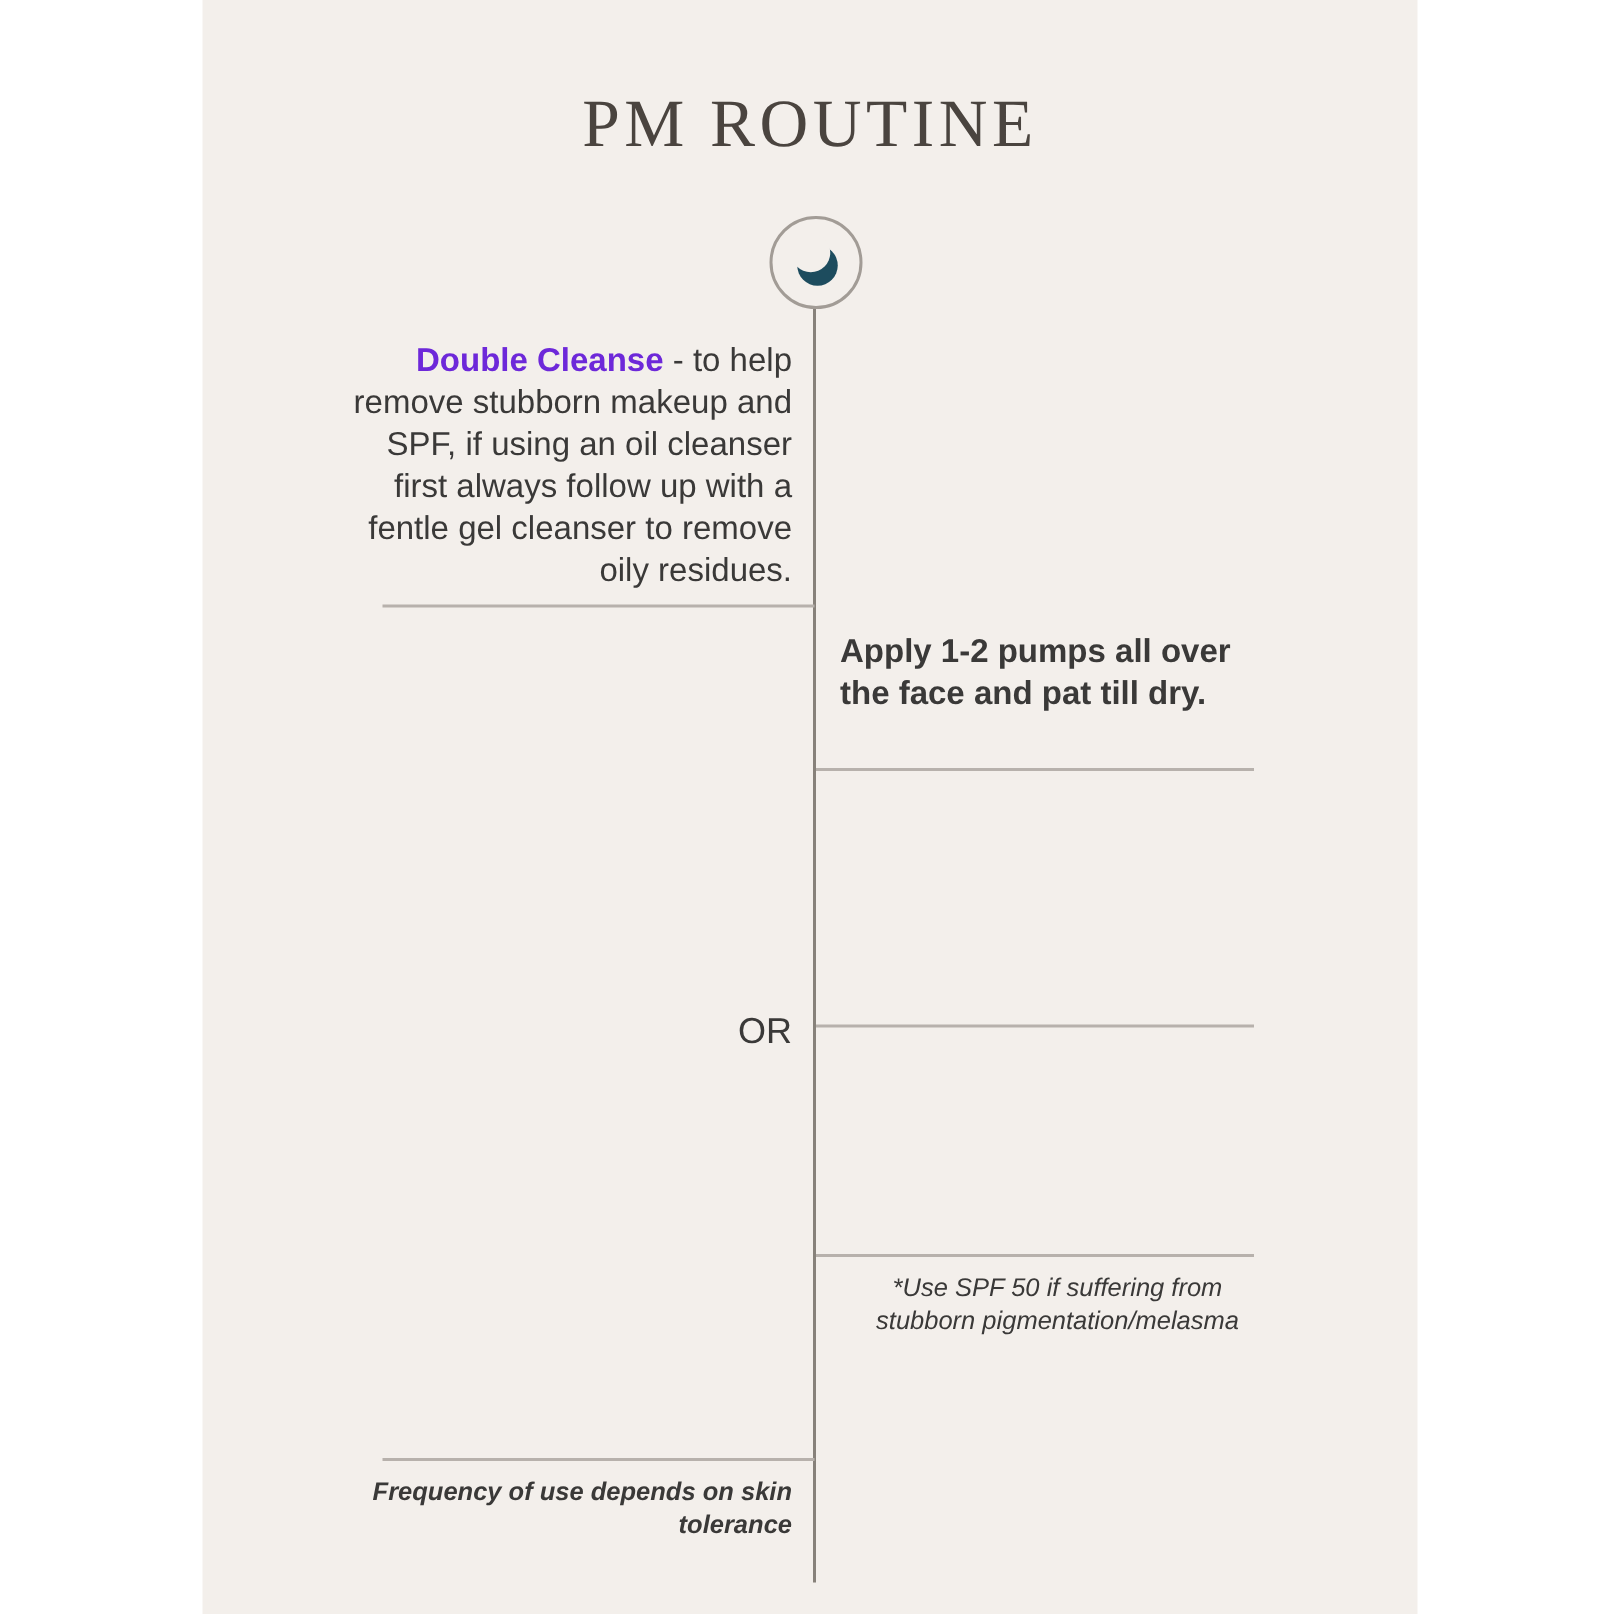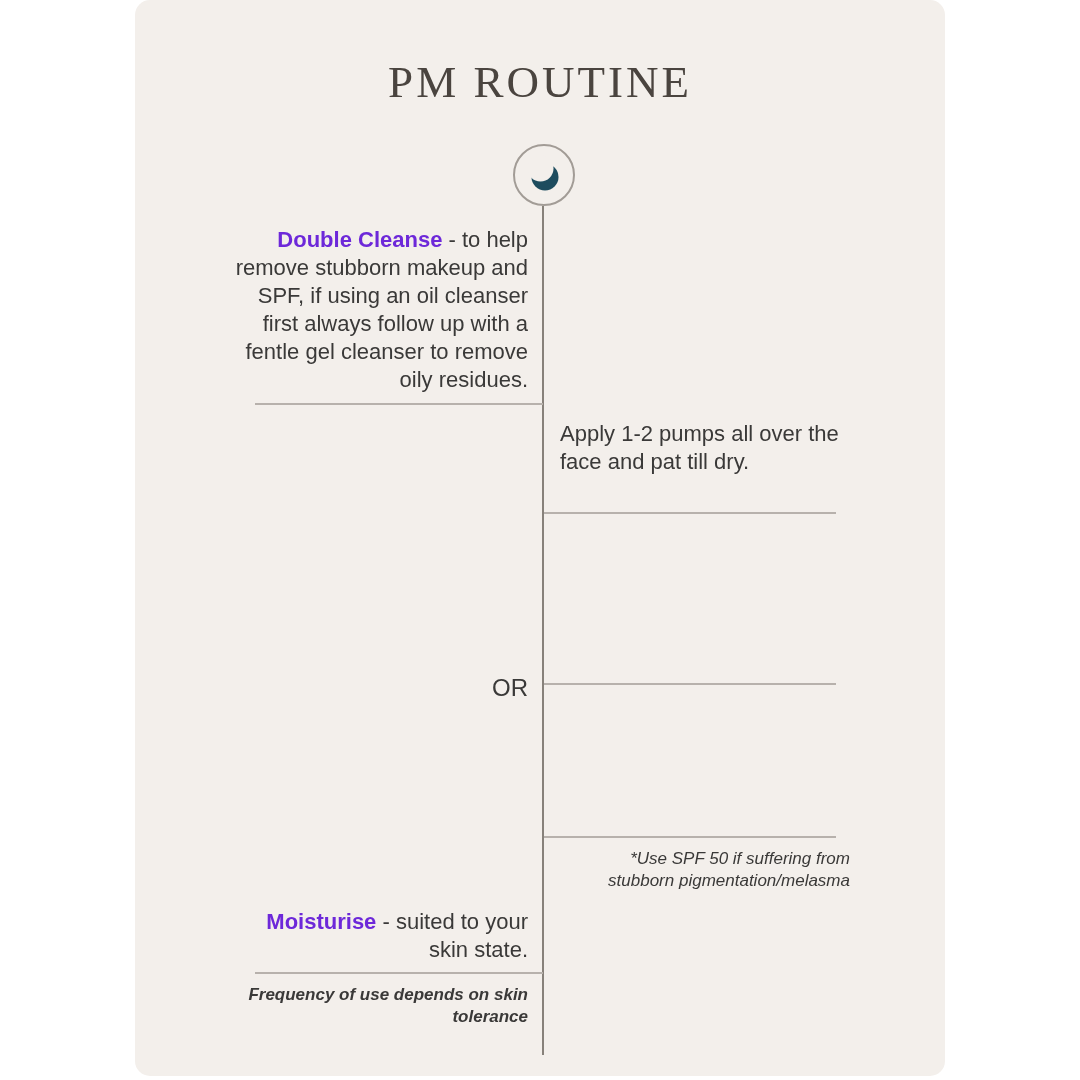--- a/index.html
+++ b/index.html
@@ -17,21 +17,20 @@
     background: #ffffff;
     overflow: hidden;
   }
   .canvas {
     position: absolute;
     left: 135px;
     top: 0;
     width: 810px;
     height: 1076px;
     background: #f3efeb;
-    border-radius: 15px;
   }
   .abs { position: absolute; }
 
   .title {
     left: 0;
     top: 56px;
     width: 810px;
     text-align: center;
     font-family: "Liberation Serif", serif;
     font-size: 45px;
@@ -81,42 +80,42 @@
   .step-left {
     left: 97px;    
     width: 296px;
     text-align: right;
   }
   .step-right {
     left: 425px;   
     width: 282px;
     text-align: left;
   }
-  .desc-block { display: block; }
+  .desc-block { display: block; font-weight: bold; }
 
   .or-label {
     left: 293px;   
     width: 100px;
     top: 661px;
     text-align: right;
     font-size: 24px;
     color: #3a3938;
     margin-top: 13px;
   }
 
   .note {
     font-size: 17px;
     line-height: 22px;
     font-style: italic;
     color: #3a3938;
   }
   .note-left {
     left: 425px;
     width: 290px;
-    text-align: right;
+    text-align: center;
   }
   .note-right {
     left: 97px;
     width: 296px;
     text-align: right;
     font-weight: bold;
   }
 </style>
 </head>
 <body>
@@ -147,22 +146,18 @@
     <div class="abs sep sep-right" style="top:512px"></div>
 
     <div class="abs sep sep-right" style="top:683px"></div>
 
     <div class="abs or-label">OR</div>
 
     <div class="abs sep sep-right" style="top:836px"></div>
 
     <div class="abs note note-left" style="top:848px">*Use SPF 50 if suffering from stubborn pigmentation/melasma</div>
 
-    <div class="abs step step-left" style="top:908px">
-      <span class="name">Moisturise</span>
-      <span class="desc">- suited to your skin state.</span>
-    </div>
     <div class="abs sep sep-left" style="top:972px"></div>
 
     <div class="abs note note-right" style="top:984px">Frequency of use depends on skin tolerance</div>
 
   </div>
 </div>
 
 </body></html>

